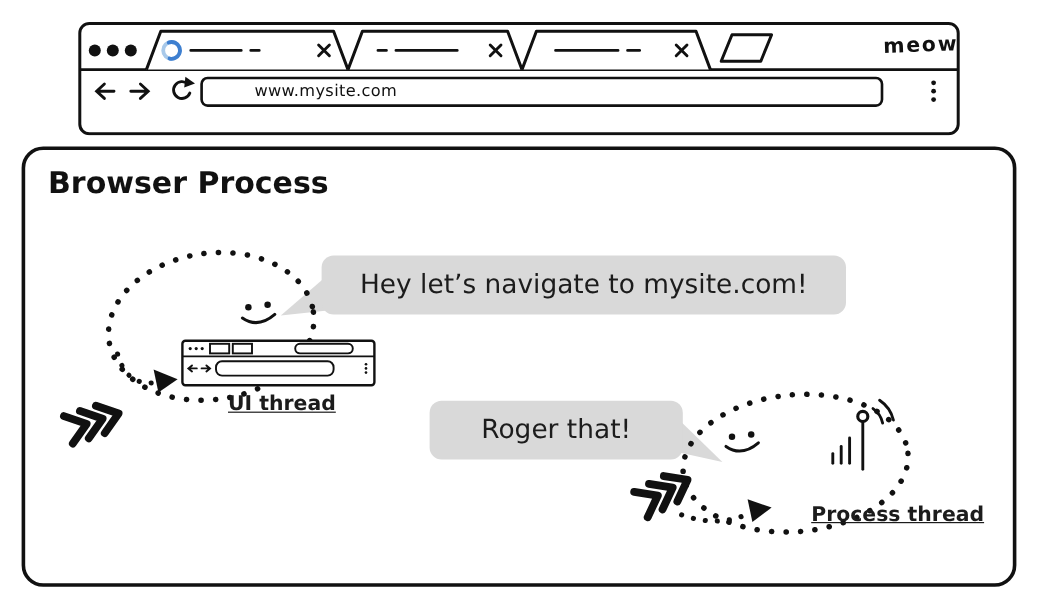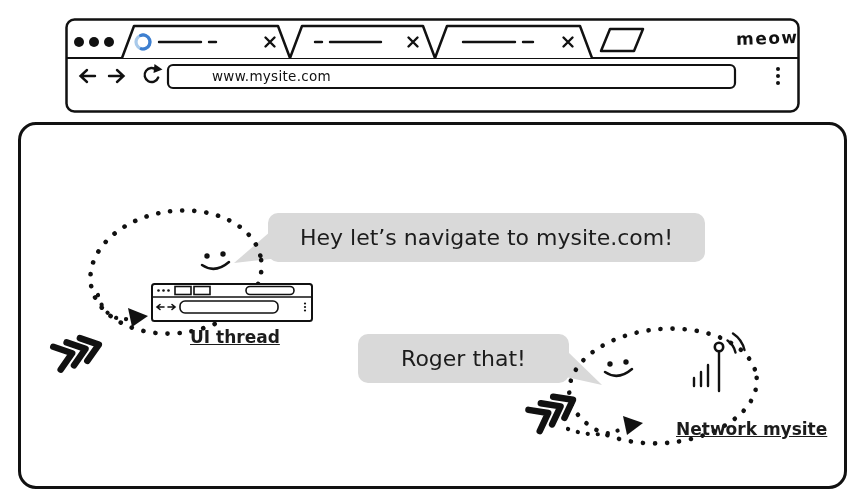--- a/index.html
+++ b/index.html
@@ -112,20 +112,21 @@
       <circle cx="713" cy="51" r="2" fill="#111"></circle>
       <circle cx="713" cy="58" r="2" fill="#111"></circle>
       <circle cx="713" cy="65" r="2" fill="#111"></circle>
     </g>
   </svg>
 
   <span class="brand">meow</span>
   <span class="url-text">www.mysite.com</span>
 
   <div class="process-box"></div>
+  <span class="process-title abs">Browser Process</span>
 
   <svg class="doodles" viewBox="0 0 865 504">
 
     <polygon points="271,231 271,259 234,263" fill="#d9d9d9"></polygon>
     <polygon points="566,350 566,377 602,385" fill="#d9d9d9"></polygon>
 
     <g>
       <ellipse cx="176" cy="272" rx="86" ry="61" class="dots" transform="rotate(-8 176 272)"></ellipse>
       <path d="M 98 295 Q 105 321 128 319" class="dots2"></path>
       <polygon points="148,316 128,308 132,327" fill="#111"></polygon>
@@ -190,15 +191,15 @@
   </svg>
 
   <div class="bubble bubble-net">
     <span>Roger that!</span>
   </div>
   <div class="bubble bubble-ui">
     <span>Hey let’s navigate to mysite.com!</span>
   </div>
 
   <span class="thread-label label-ui">UI thread</span>
-  <span class="thread-label label-net">Network mysite</span>
+  <span class="thread-label label-net">Process thread</span>
 
 </div>
 
 </body></html>

